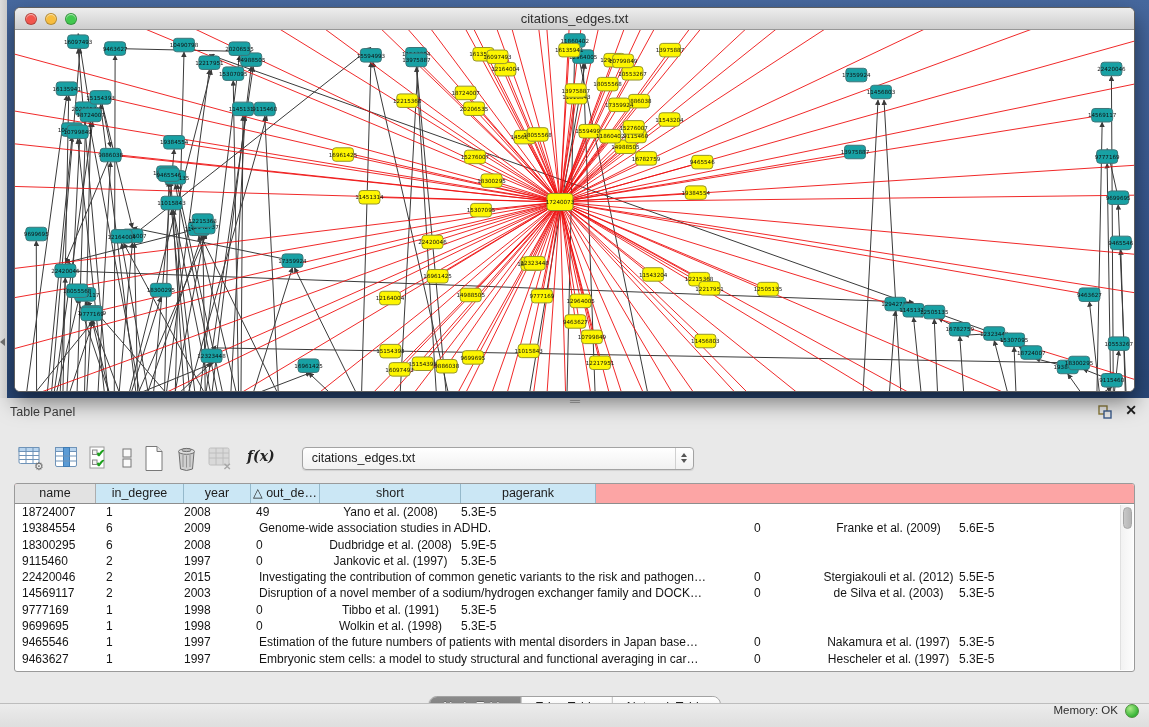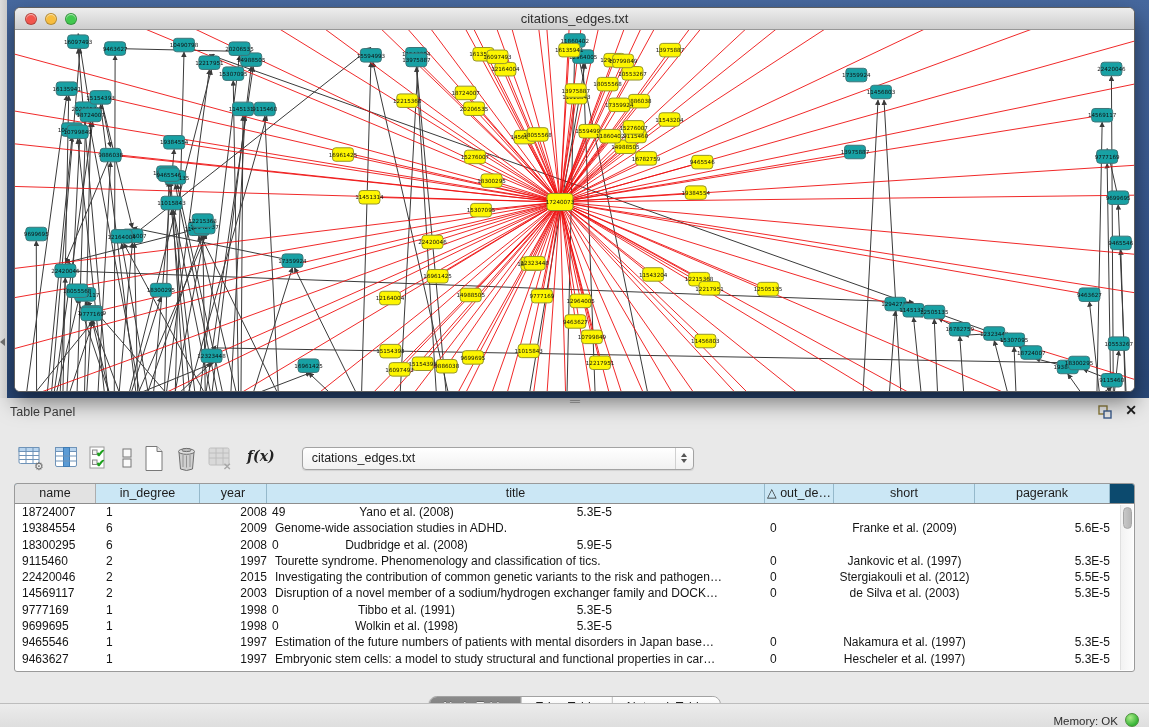--- a/index.html
+++ b/index.html
@@ -49,52 +49,52 @@
     font-size:12.5px; color:#1d1d1d; padding-left:9px; position:relative; cursor:pointer;
     box-shadow:0 1px 1px rgba(0,0,0,.1); }
   #table-select .arrows { position:absolute; right:0; top:0; width:18px; height:21px;
     border-left:1px solid #d0d0d0; display:flex; flex-direction:column; align-items:center; justify-content:center; gap:2px; }
   .arr-up { width:0; height:0; border-left:3.5px solid transparent; border-right:3.5px solid transparent; border-bottom:4.5px solid #555; }
   .arr-dn { width:0; height:0; border-left:3.5px solid transparent; border-right:3.5px solid transparent; border-top:4.5px solid #555; }
 
   
   #table-box { position:absolute; left:14px; top:85px; width:1121px; height:189px;
     background:#fff; border:1px solid #9a9a9a; border-radius:3px; overflow:hidden; }
-  #table-header-row { display:flex; height:20px; border-bottom:1px solid #8d8d8d; background:#0c4a6e; }
+  #table-header-row { display:flex; height:20px; border-bottom:1px solid #8d8d8d; background:#fca5a5; }
   .th { font-size:12.5px; color:#1c1c1c; text-align:center; line-height:19px;
     background:#cbe7f5; border-right:1px solid #95b9cb; overflow:hidden; white-space:nowrap; cursor:pointer; }
   .th.plain { background:#e2e2e2; border-right:1px solid #adadad; }
   #table-body { position:relative; }
   .trow { display:flex; height:16.3px; background:#fff; cursor:default; }
   .td { font-size:12px; color:#141414; line-height:16px; overflow:hidden; white-space:nowrap; }
-  .c0 { width:81px; }  .c1 { width:104px; } .c2 { width:67px; } .c3 { width:498px; }
+  .c0 { width:81px; }  .c1 { width:88px; } .c2 { width:67px; } .c3 { width:498px; }
   .c4 { width:69px; }  .c5 { width:141px; } .c6 { width:135px; }
-  .td.c0 { padding-left:7px; } .td.c1 { padding-left:10px; } .td.c2 { text-align:right; }
+  .td.c0 { padding-left:7px; } .td.c1 { padding-left:10px; } .td.c2 { text-align:left; }
   .td.c3 { padding-left:8px; } .td.c4 { padding-left:5px; } .td.c5 { text-align:center; }
-  .td.c6 { text-align:right; }
+  .td.c6 { text-align:left; }
   #vscroll { position:absolute; right:1px; top:21px; bottom:1px; width:13px;
     background:linear-gradient(90deg,#f2f2f2,#fcfcfc); border-left:1px solid #e0e0e0; }
   #vscroll .thumb { position:absolute; left:1.5px; top:2px; width:9px; height:22px;
     background:linear-gradient(90deg,#c8c8c8,#b5b5b5); border:1px solid #a5a5a5; border-radius:5px; cursor:pointer; }
 
   
   #table-tabs { position:absolute; left:50%; top:277px; transform:translateX(-50%);
     display:flex; border:1px solid #a2a2a2; border-radius:8px; overflow:hidden;
     box-shadow:0 1px 1px rgba(0,0,0,.12);margin-top:21px; }
   .seg { font-family:"Liberation Sans", sans-serif; font-size:12.5px; border:none;
     padding:0 14px; height:20px; background:linear-gradient(#ffffff,#ebebeb);
     color:#1e1e1e; cursor:pointer; border-right:1px solid #b9b9b9; }
   .seg:last-child { border-right:none; }
   .seg.sel { background:linear-gradient(#8b8b8b,#747474); color:#f3f3f3;
     text-shadow:0 -1px 0 rgba(0,0,0,.25); }
 
   
   #status-bar { position:absolute; left:0; bottom:0; width:1149px; height:24px;
     background:linear-gradient(#ececec,#dedede); border-top:1px solid #bdbdbd;
-    display:flex; align-items:flex-end; justify-content:flex-end; }
+    display:flex; align-items:flex-start; justify-content:flex-end; }
   #memory-label { font-size:11.5px; color:#2e2e2e; margin-right:7px; }
   #memory-indicator { width:14px; height:14px; border-radius:50%; margin-right:10px;
     background:radial-gradient(circle at 35% 30%, #a9ec87, #37b437 70%);
     border:1px solid #4c8f3c; cursor:pointer; }
 </style>
 </head>
 <body>
 
 <div id="desktop">
   <div id="net-window">
@@ -675,21 +675,20 @@
           <span class="arr-dn"></span>
       </span>
     </div>
   </div>
 
   <div id="table-box">
     <div id="table-header-row">
         <div class="th c0 plain">name</div>
         <div class="th c1">in_degree</div>
         <div class="th c2">year</div>
-        <div class="th c3">title</div>
         <div class="th c4">△ out_de…</div>
         <div class="th c5">short</div>
         <div class="th c6">pagerank</div>
       </div>
     <div id="table-body">
         <div class="trow">
           <div class="td c0">18724007</div>
           <div class="td c1">1</div>
           <div class="td c2">2008</div>
           <div class="td c4">49</div>
@@ -710,21 +709,20 @@
           <div class="td c1">6</div>
           <div class="td c2">2008</div>
           <div class="td c4">0</div>
           <div class="td c5">Dudbridge et al. (2008)</div>
           <div class="td c6">5.9E-5</div>
         </div>
         <div class="trow">
           <div class="td c0">9115460</div>
           <div class="td c1">2</div>
           <div class="td c2">1997</div>
-          <div class="td c3">Tourette syndrome. Phenomenology and classification of tics.</div>
           <div class="td c4">0</div>
           <div class="td c5">Jankovic et al. (1997)</div>
           <div class="td c6">5.3E-5</div>
         </div>
         <div class="trow">
           <div class="td c0">22420046</div>
           <div class="td c1">2</div>
           <div class="td c2">2015</div>
           <div class="td c3">Investigating the contribution of common genetic variants to the risk and pathogen…</div>
           <div class="td c4">0</div>
@@ -762,21 +760,21 @@
           <div class="td c2">1997</div>
           <div class="td c3">Estimation of the future numbers of patients with mental disorders in Japan base…</div>
           <div class="td c4">0</div>
           <div class="td c5">Nakamura et al. (1997)</div>
           <div class="td c6">5.3E-5</div>
         </div>
         <div class="trow">
           <div class="td c0">9463627</div>
           <div class="td c1">1</div>
           <div class="td c2">1997</div>
-          <div class="td c3">Embryonic stem cells: a model to study structural and functional properties in car…</div>
+          <div class="td c3">Embryonic stem cells: a model to study structural and functional averaging in car…</div>
           <div class="td c4">0</div>
           <div class="td c5">Hescheler et al. (1997)</div>
           <div class="td c6">5.3E-5</div>
         </div>
       </div>
     <div id="vscroll">
       <div class="thumb"></div>
     </div>
   </div>
 

